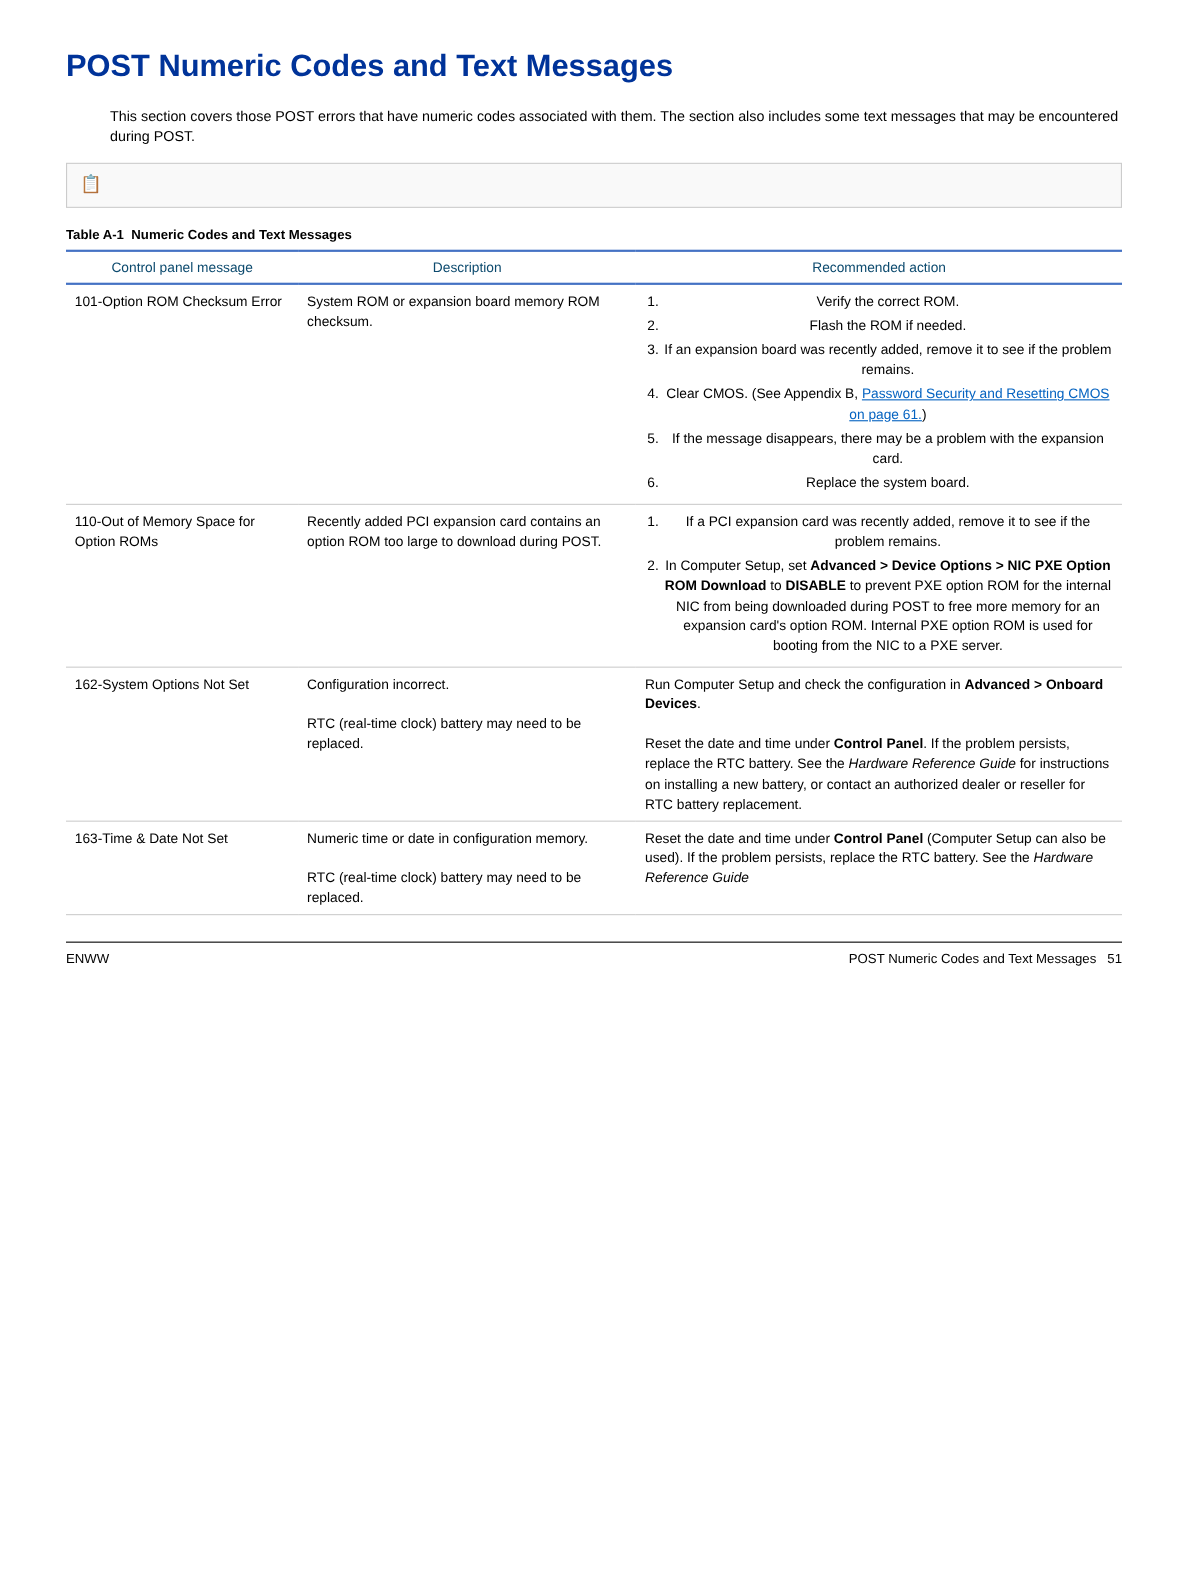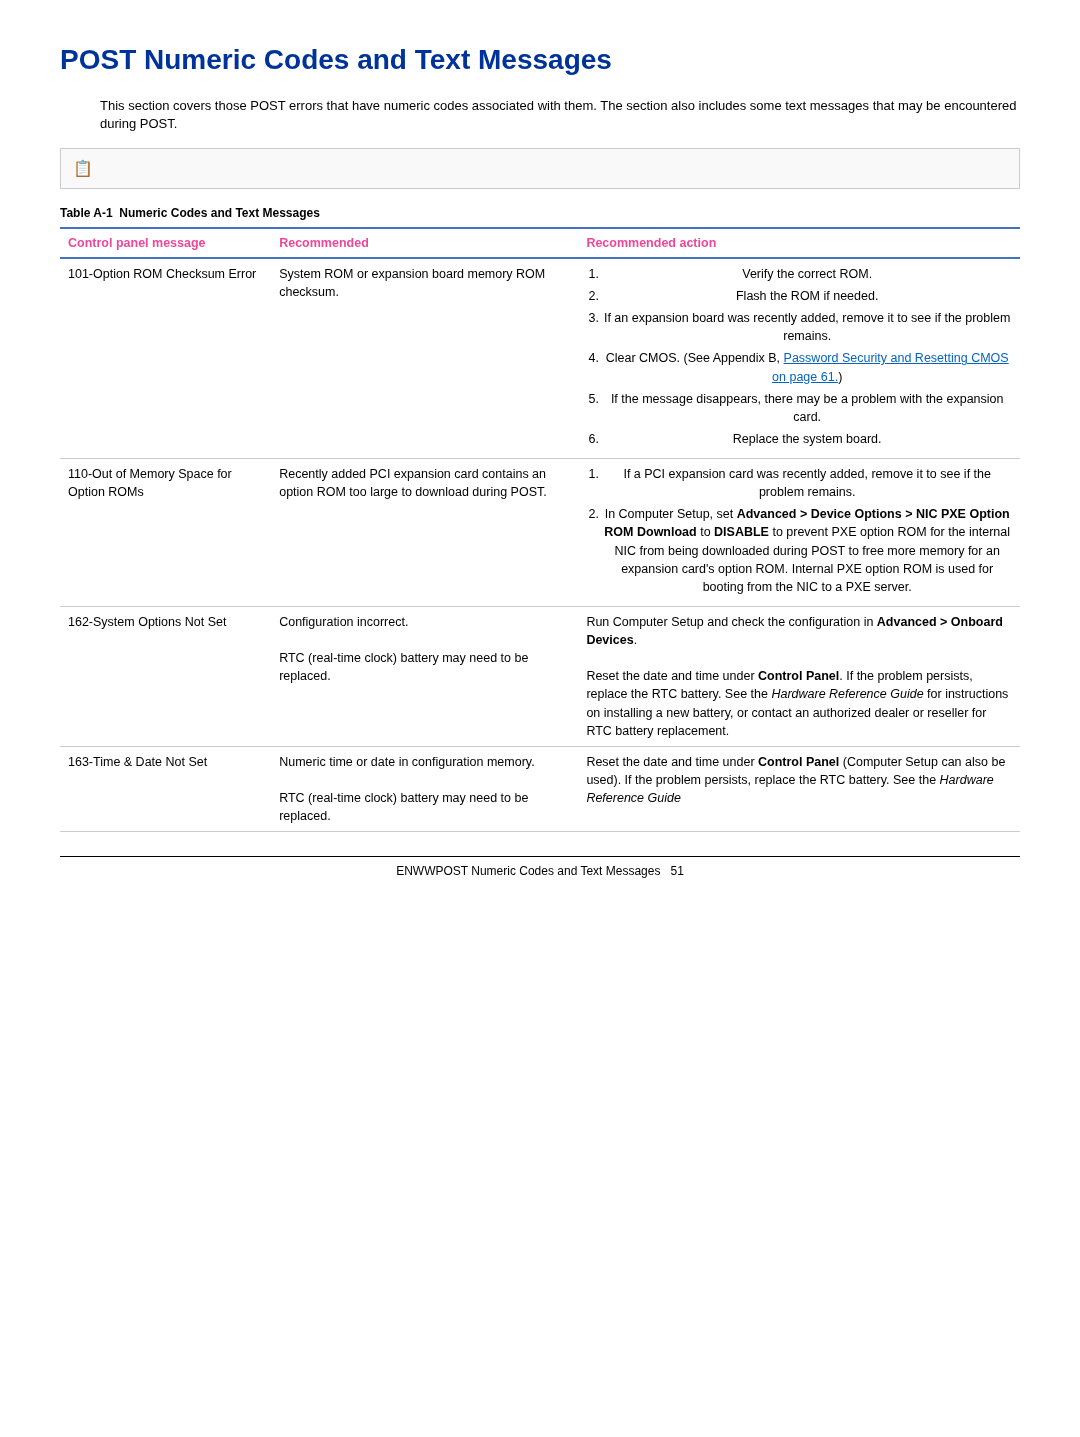--- a/index.html
+++ b/index.html
@@ -53,23 +53,23 @@
     table {
       width: 100%;
       border-collapse: collapse;
       font-size: 12.5px;
     }
     table thead tr {
       border-top: 2px solid #4472C4;
       border-bottom: 2px solid #4472C4;
     }
     table thead th {
-      color: #ec4899;
-      font-weight: bold;
-      text-align: left;
+      color: #0c4a6e;
+      font-weight: normal;
+      text-align: center;
       padding: 5px 8px;
       vertical-align: bottom;
     }
     table tbody tr {
       border-bottom: 1px solid #ccc;
       vertical-align: top;
       margin-left: 20px;
     }
     table tbody td {
       padding: 6px 8px;
@@ -81,21 +81,21 @@
     a { color: #0563C1; text-decoration: underline; }
     ol {
       padding-left: 16px;
     }
     ol li {
       margin-bottom: 4px;
       text-align: center;
     }
     .footer {
       display: flex;
-      justify-content: center;
+      justify-content: space-between;
       border-top: 1px solid #000;
       margin-top: 24px;
       padding-top: 6px;
       font-size: 12px;
     }
   </style>
 </head>
 <body>
 
 <h1>POST Numeric Codes and Text Messages</h1>
@@ -107,21 +107,21 @@
 </div>
 
 <div class="table-title">
   <span>Table A-1</span>&nbsp;&nbsp;<span>Numeric Codes and Text Messages</span>
 </div>
 
 <table>
   <thead>
     <tr>
       <th class="col-control">Control panel message</th>
-      <th class="col-desc">Recommended</th>
+      <th class="col-desc">Description</th>
       <th class="col-action">Recommended action</th>
     </tr>
   </thead>
   <tbody>
 
     <tr>
       <td class="col-control">101-Option ROM Checksum Error</td>
       <td class="col-desc">System ROM or expansion board memory ROM checksum.</td>
       <td class="col-action">
         <ol>

